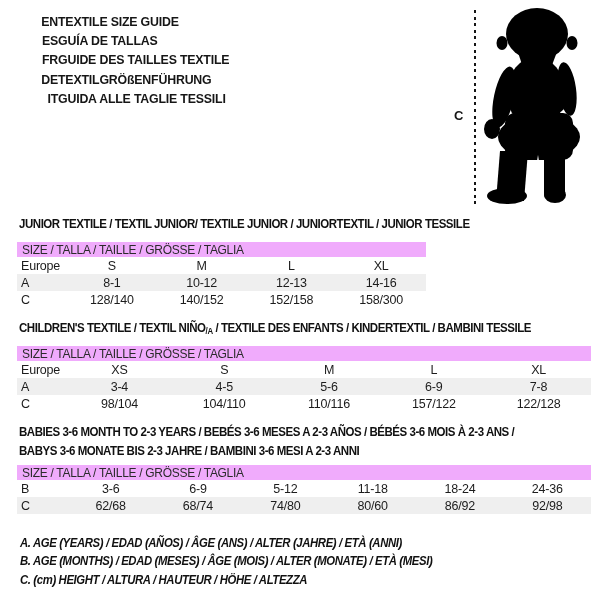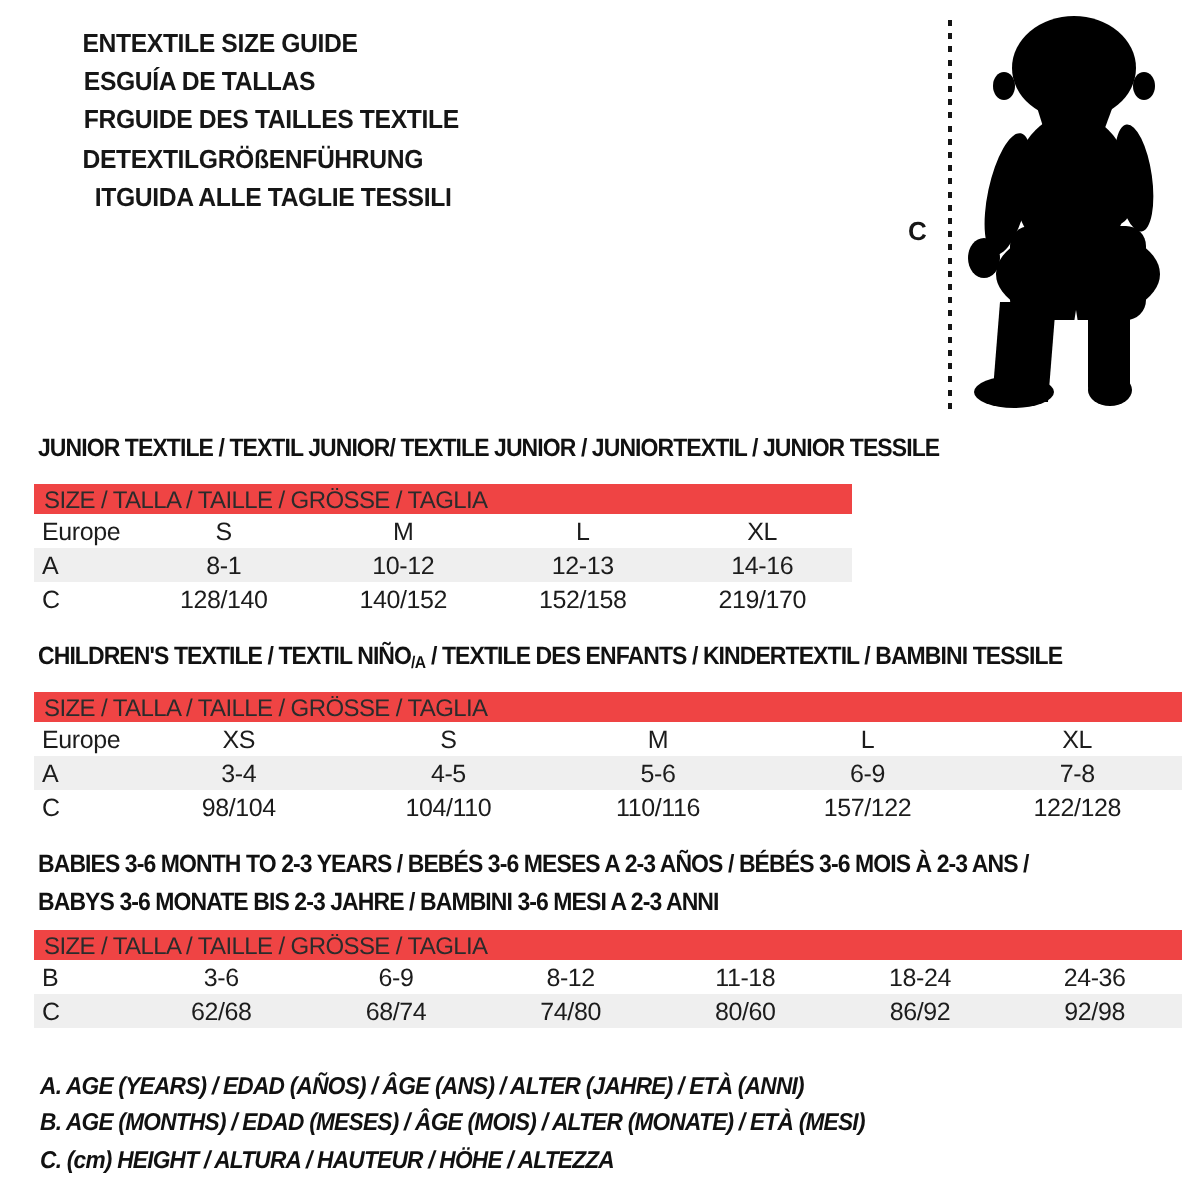--- a/index.html
+++ b/index.html
@@ -28,21 +28,21 @@
   .tbl-title sub { font-size:8.5px; vertical-align:-2px; letter-spacing:-0.3px; }
   .t1-title { top:215px; }
   .t2-title { top:319px; }
   .t3-title { top:423px; }
 
   
   table.size-table { position:absolute; left:17px; border-collapse:collapse; table-layout:fixed; }
   .size-table td { font-size:12.5px; letter-spacing:-0.2px; text-align:center;
                    height:17px; padding:0; vertical-align:middle; color:#1c1c1c; }
   .size-table td.lbl { text-align:left; padding-left:4px; }
-  .size-table tr.band-row td { background:#ef4444; text-align:left; padding-left:5px;
+  .size-table tr.band-row td { background:#f0abfc; text-align:left; padding-left:5px;
                    font-size:12px; height:15px; color:#2b2b2b; letter-spacing:-0.3px; }
   .size-table tr.stripe td { background:#efefef; }
   .t1 { top:242px; width:409px; }
   .t2 { top:346px; width:574px; }
   .t3 { top:465px; width:574px; }
 
   
   .footnotes { left:20px; top:534px;font-style:italic; }
   .footnote { font-weight:bold; font-size:12.2px; line-height:18.3px; letter-spacing:-0.4px;
               white-space:nowrap; transform:scaleX(0.93); transform-origin:left top; color:#111; }
@@ -123,21 +123,21 @@
     <td>8-1</td>
     <td>10-12</td>
     <td>12-13</td>
     <td>14-16</td>
   </tr>
   <tr>
     <td class="lbl">C</td>
     <td>128/140</td>
     <td>140/152</td>
     <td>152/158</td>
-    <td>219/170</td>
+    <td>158/300</td>
   </tr>
 </tbody>
   </table>
 
 <div class="tbl-title t2-title">
   <span>CHILDREN'S TEXTILE / TEXTIL NIÑO</span><sub>/A</sub><span> / TEXTILE DES ENFANTS / KINDERTEXTIL / BAMBINI TESSILE</span>
 </div>
 <table class="size-table t2">
   <colgroup>
       <col style="width:50px">
@@ -193,21 +193,21 @@
       <col>
     </colgroup>
   <tbody>
       <tr class="band-row">
     <td colspan="7">SIZE / TALLA / TAILLE / GRÖSSE / TAGLIA</td>
   </tr>
   <tr>
     <td class="lbl">B</td>
     <td>3-6</td>
     <td>6-9</td>
-    <td>8-12</td>
+    <td>5-12</td>
     <td>11-18</td>
     <td>18-24</td>
     <td>24-36</td>
   </tr>
   <tr class="stripe">
     <td class="lbl">C</td>
     <td>62/68</td>
     <td>68/74</td>
     <td>74/80</td>
     <td>80/60</td>

